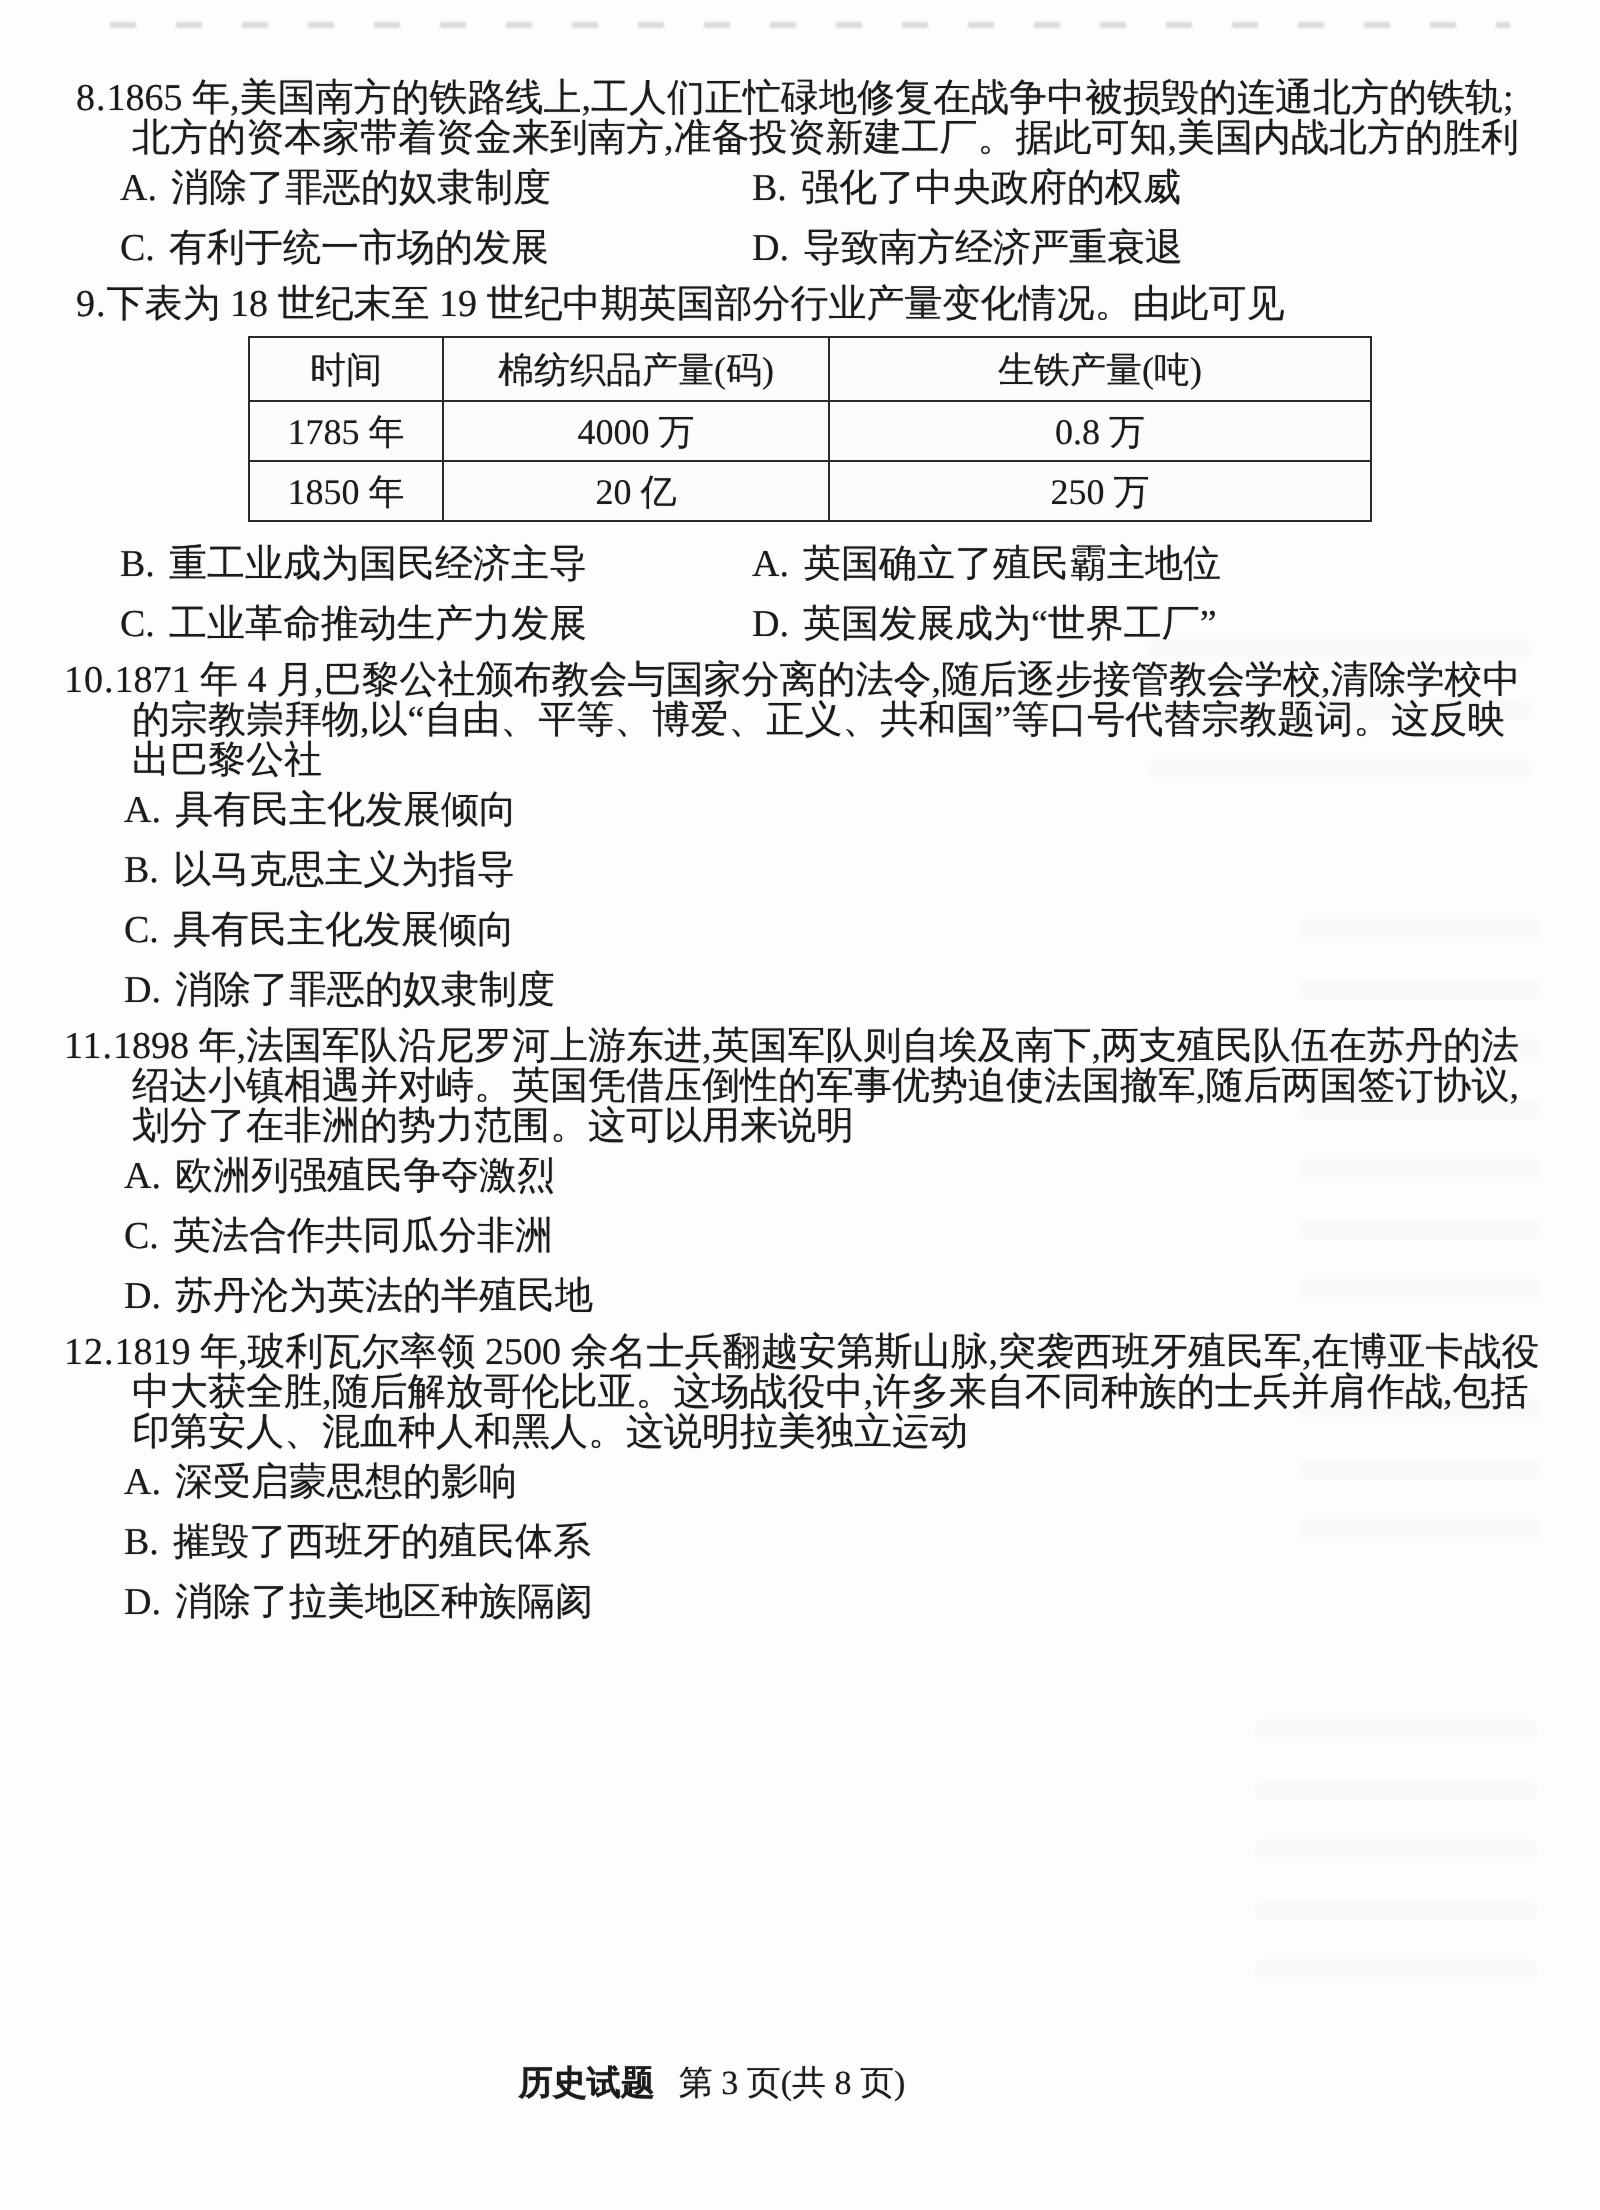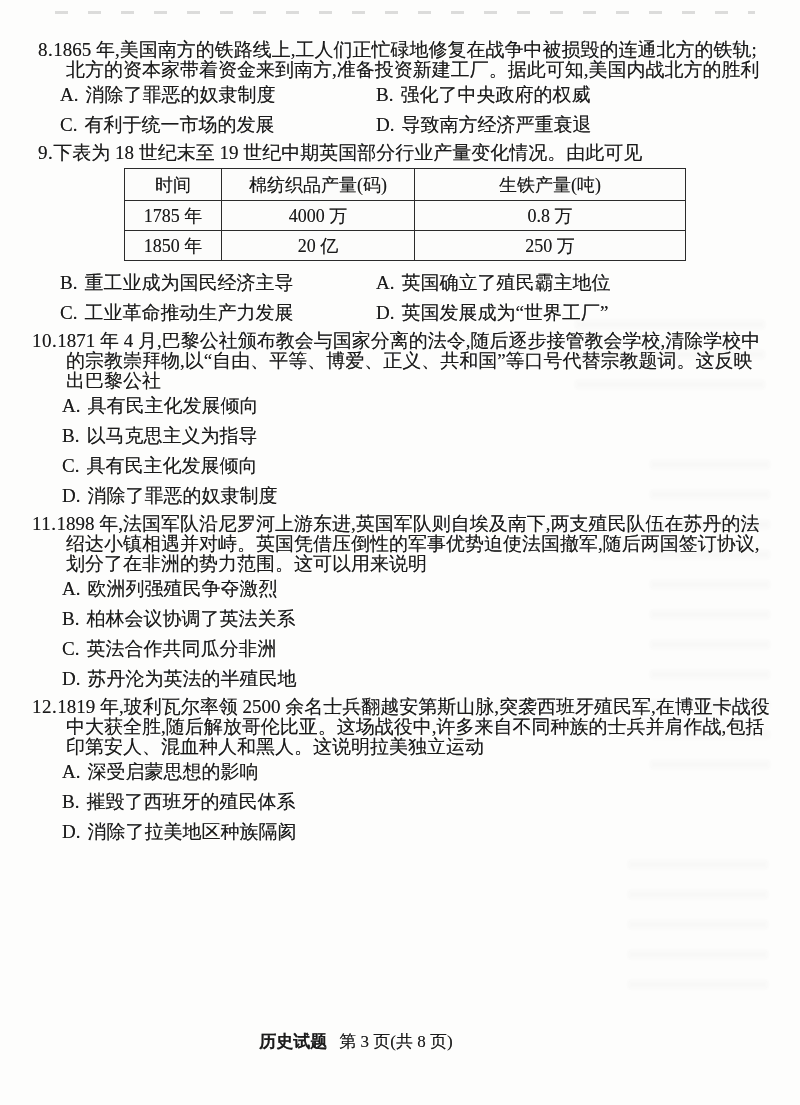--- a/index.html
+++ b/index.html
@@ -148,21 +148,20 @@
         <p class="opt"><span class="olabel">B.</span><span>以马克思主义为指导</span></p>
         <p class="opt"><span class="olabel">C.</span><span>具有民主化发展倾向</span></p>
         <p class="opt"><span class="olabel">D.</span><span>消除了罪恶的奴隶制度</span></p>
       </div>
     </section>
 
     <section class="question">
       <p class="stem wide"><span class="qnum">11.</span><span>1898 年,法国军队沿尼罗河上游东进,英国军队则自埃及南下,两支殖民队伍在苏丹的法绍达小镇相遇并对峙。英国凭借压倒性的军事优势迫使法国撤军,随后两国签订协议,划分了在非洲的势力范围。这可以用来说明</span></p>
       <div class="opts-1col">
         <p class="opt"><span class="olabel">A.</span><span>欧洲列强殖民争夺激烈</span></p>
-        <p class="opt"><span class="olabel">B.</span><span>柏林会议协调了英法关系</span></p>
         <p class="opt"><span class="olabel">C.</span><span>英法合作共同瓜分非洲</span></p>
         <p class="opt"><span class="olabel">D.</span><span>苏丹沦为英法的半殖民地</span></p>
       </div>
     </section>
 
     <section class="question">
       <p class="stem wide"><span class="qnum">12.</span><span>1819 年,玻利瓦尔率领 2500 余名士兵翻越安第斯山脉,突袭西班牙殖民军,在博亚卡战役中大获全胜,随后解放哥伦比亚。这场战役中,许多来自不同种族的士兵并肩作战,包括印第安人、混血种人和黑人。这说明拉美独立运动</span></p>
       <div class="opts-1col">
         <p class="opt"><span class="olabel">A.</span><span>深受启蒙思想的影响</span></p>
         <p class="opt"><span class="olabel">B.</span><span>摧毁了西班牙的殖民体系</span></p>

